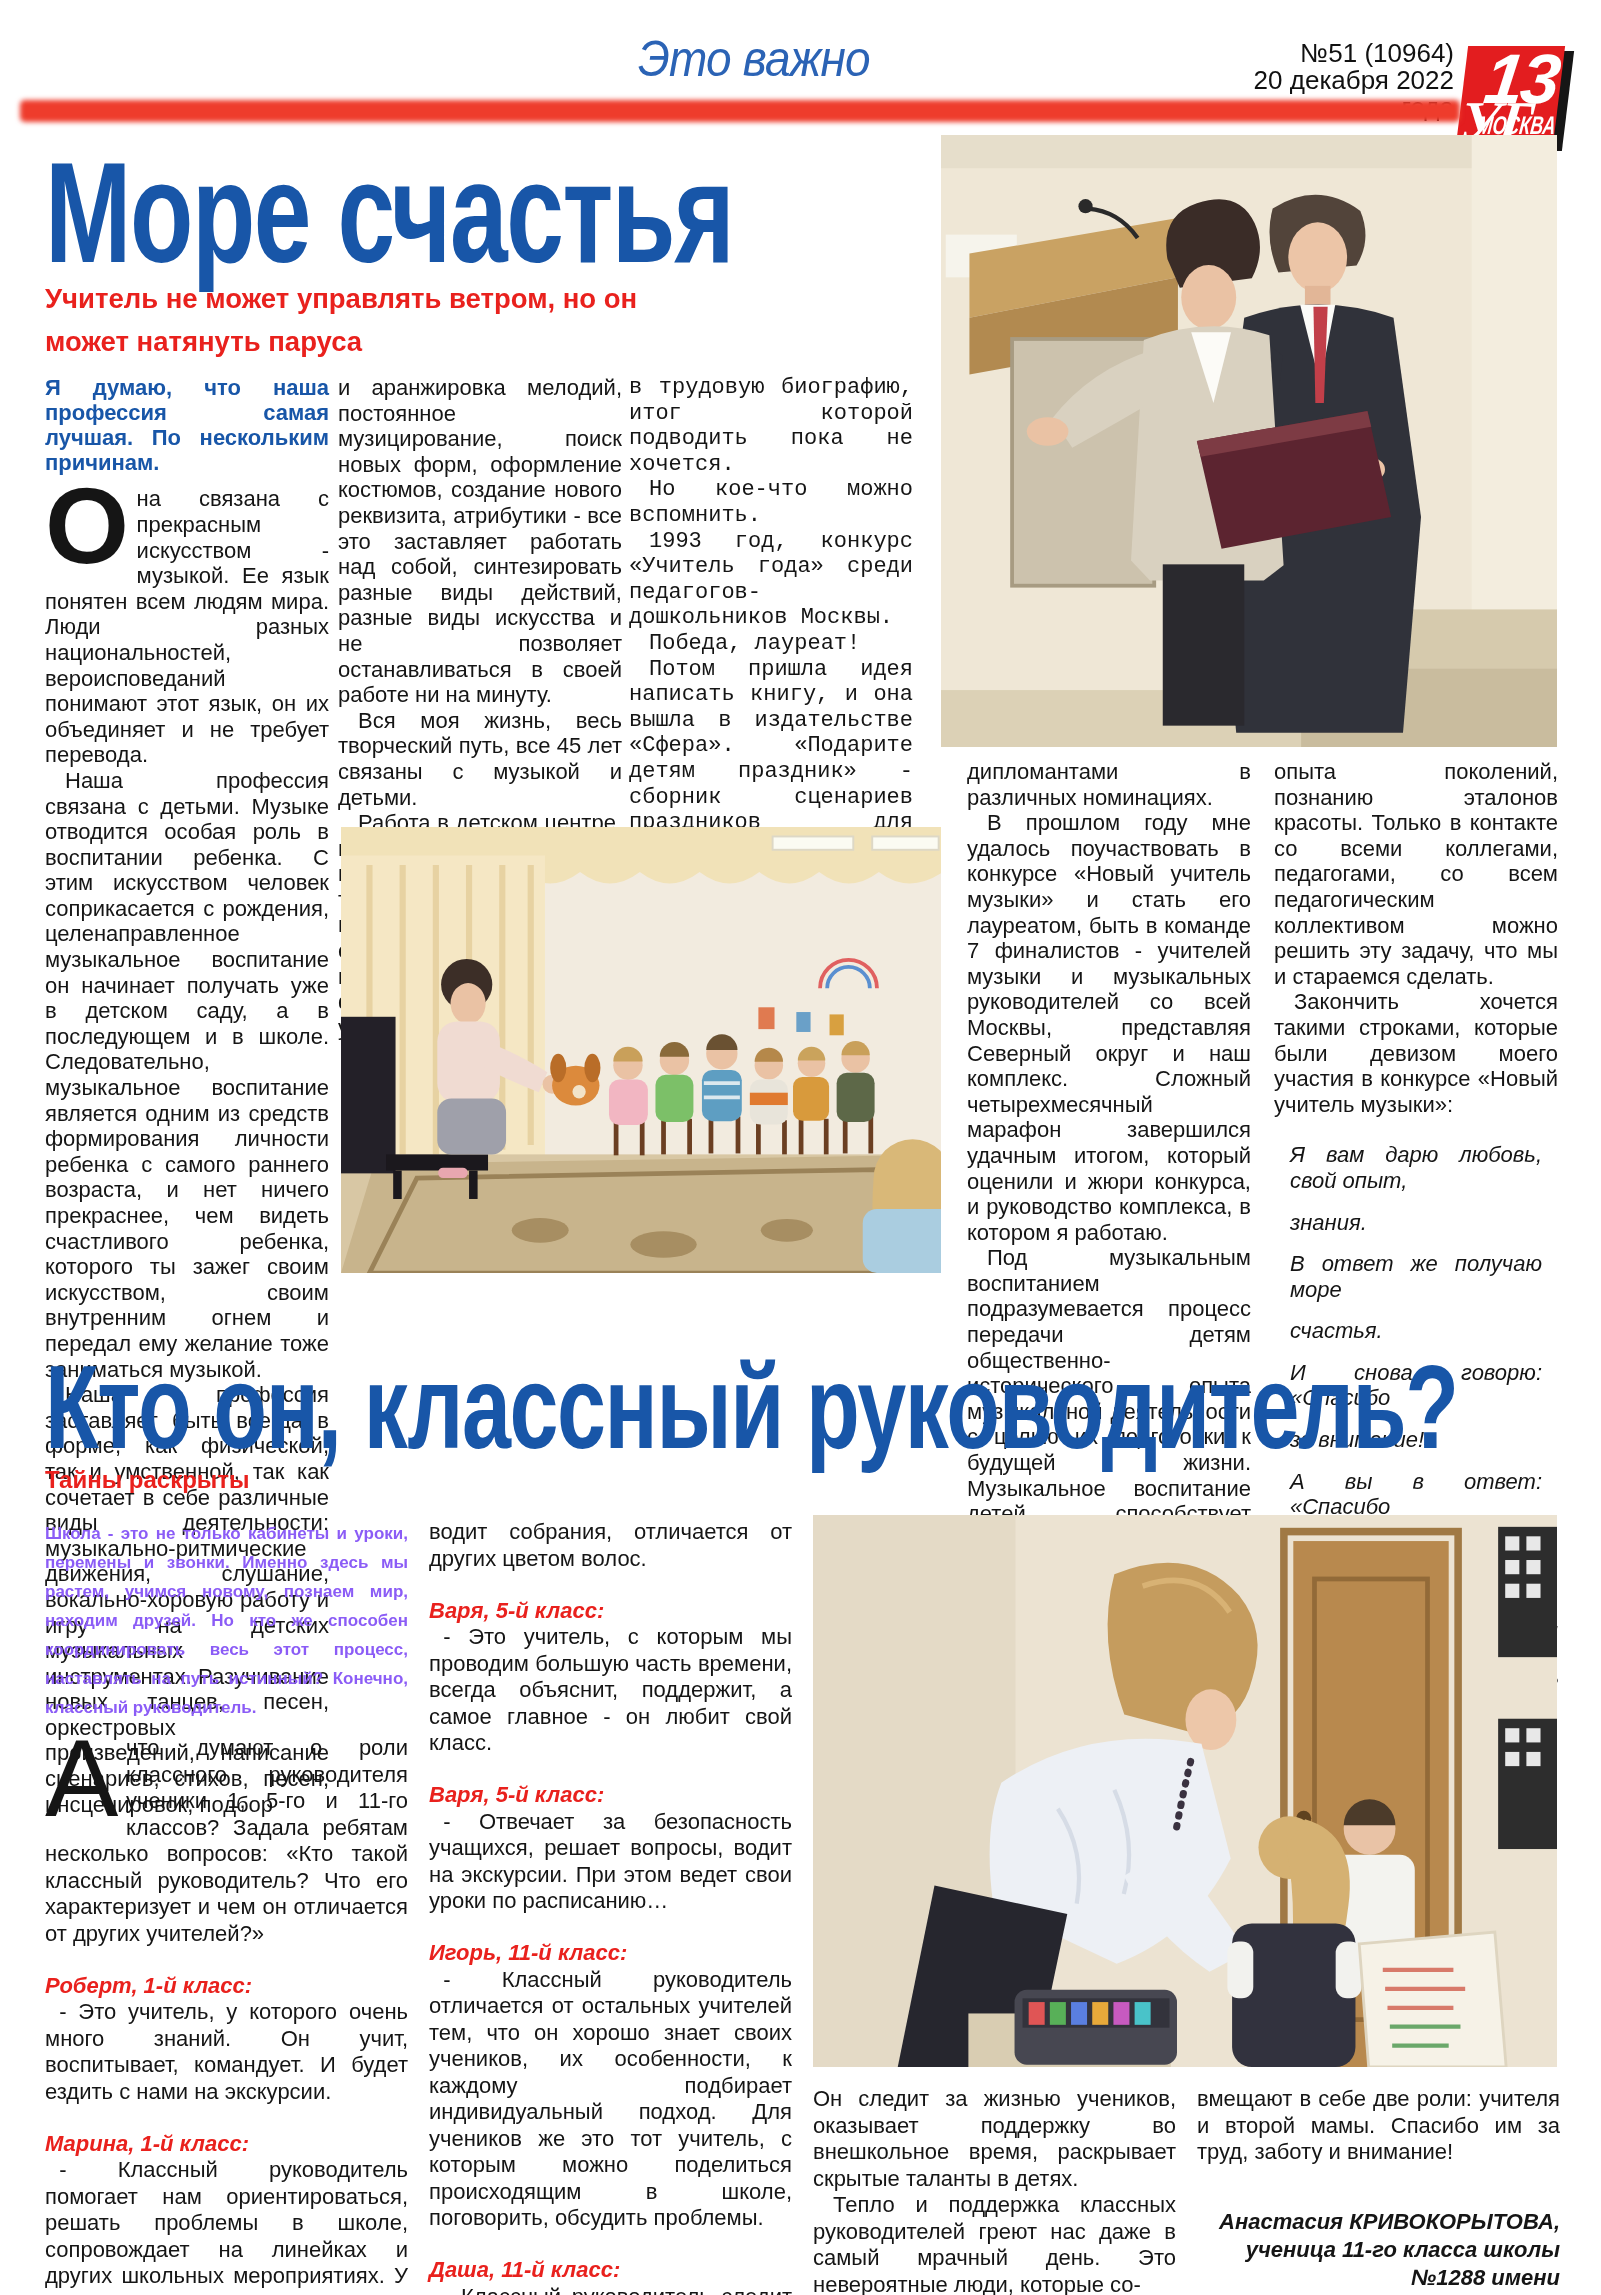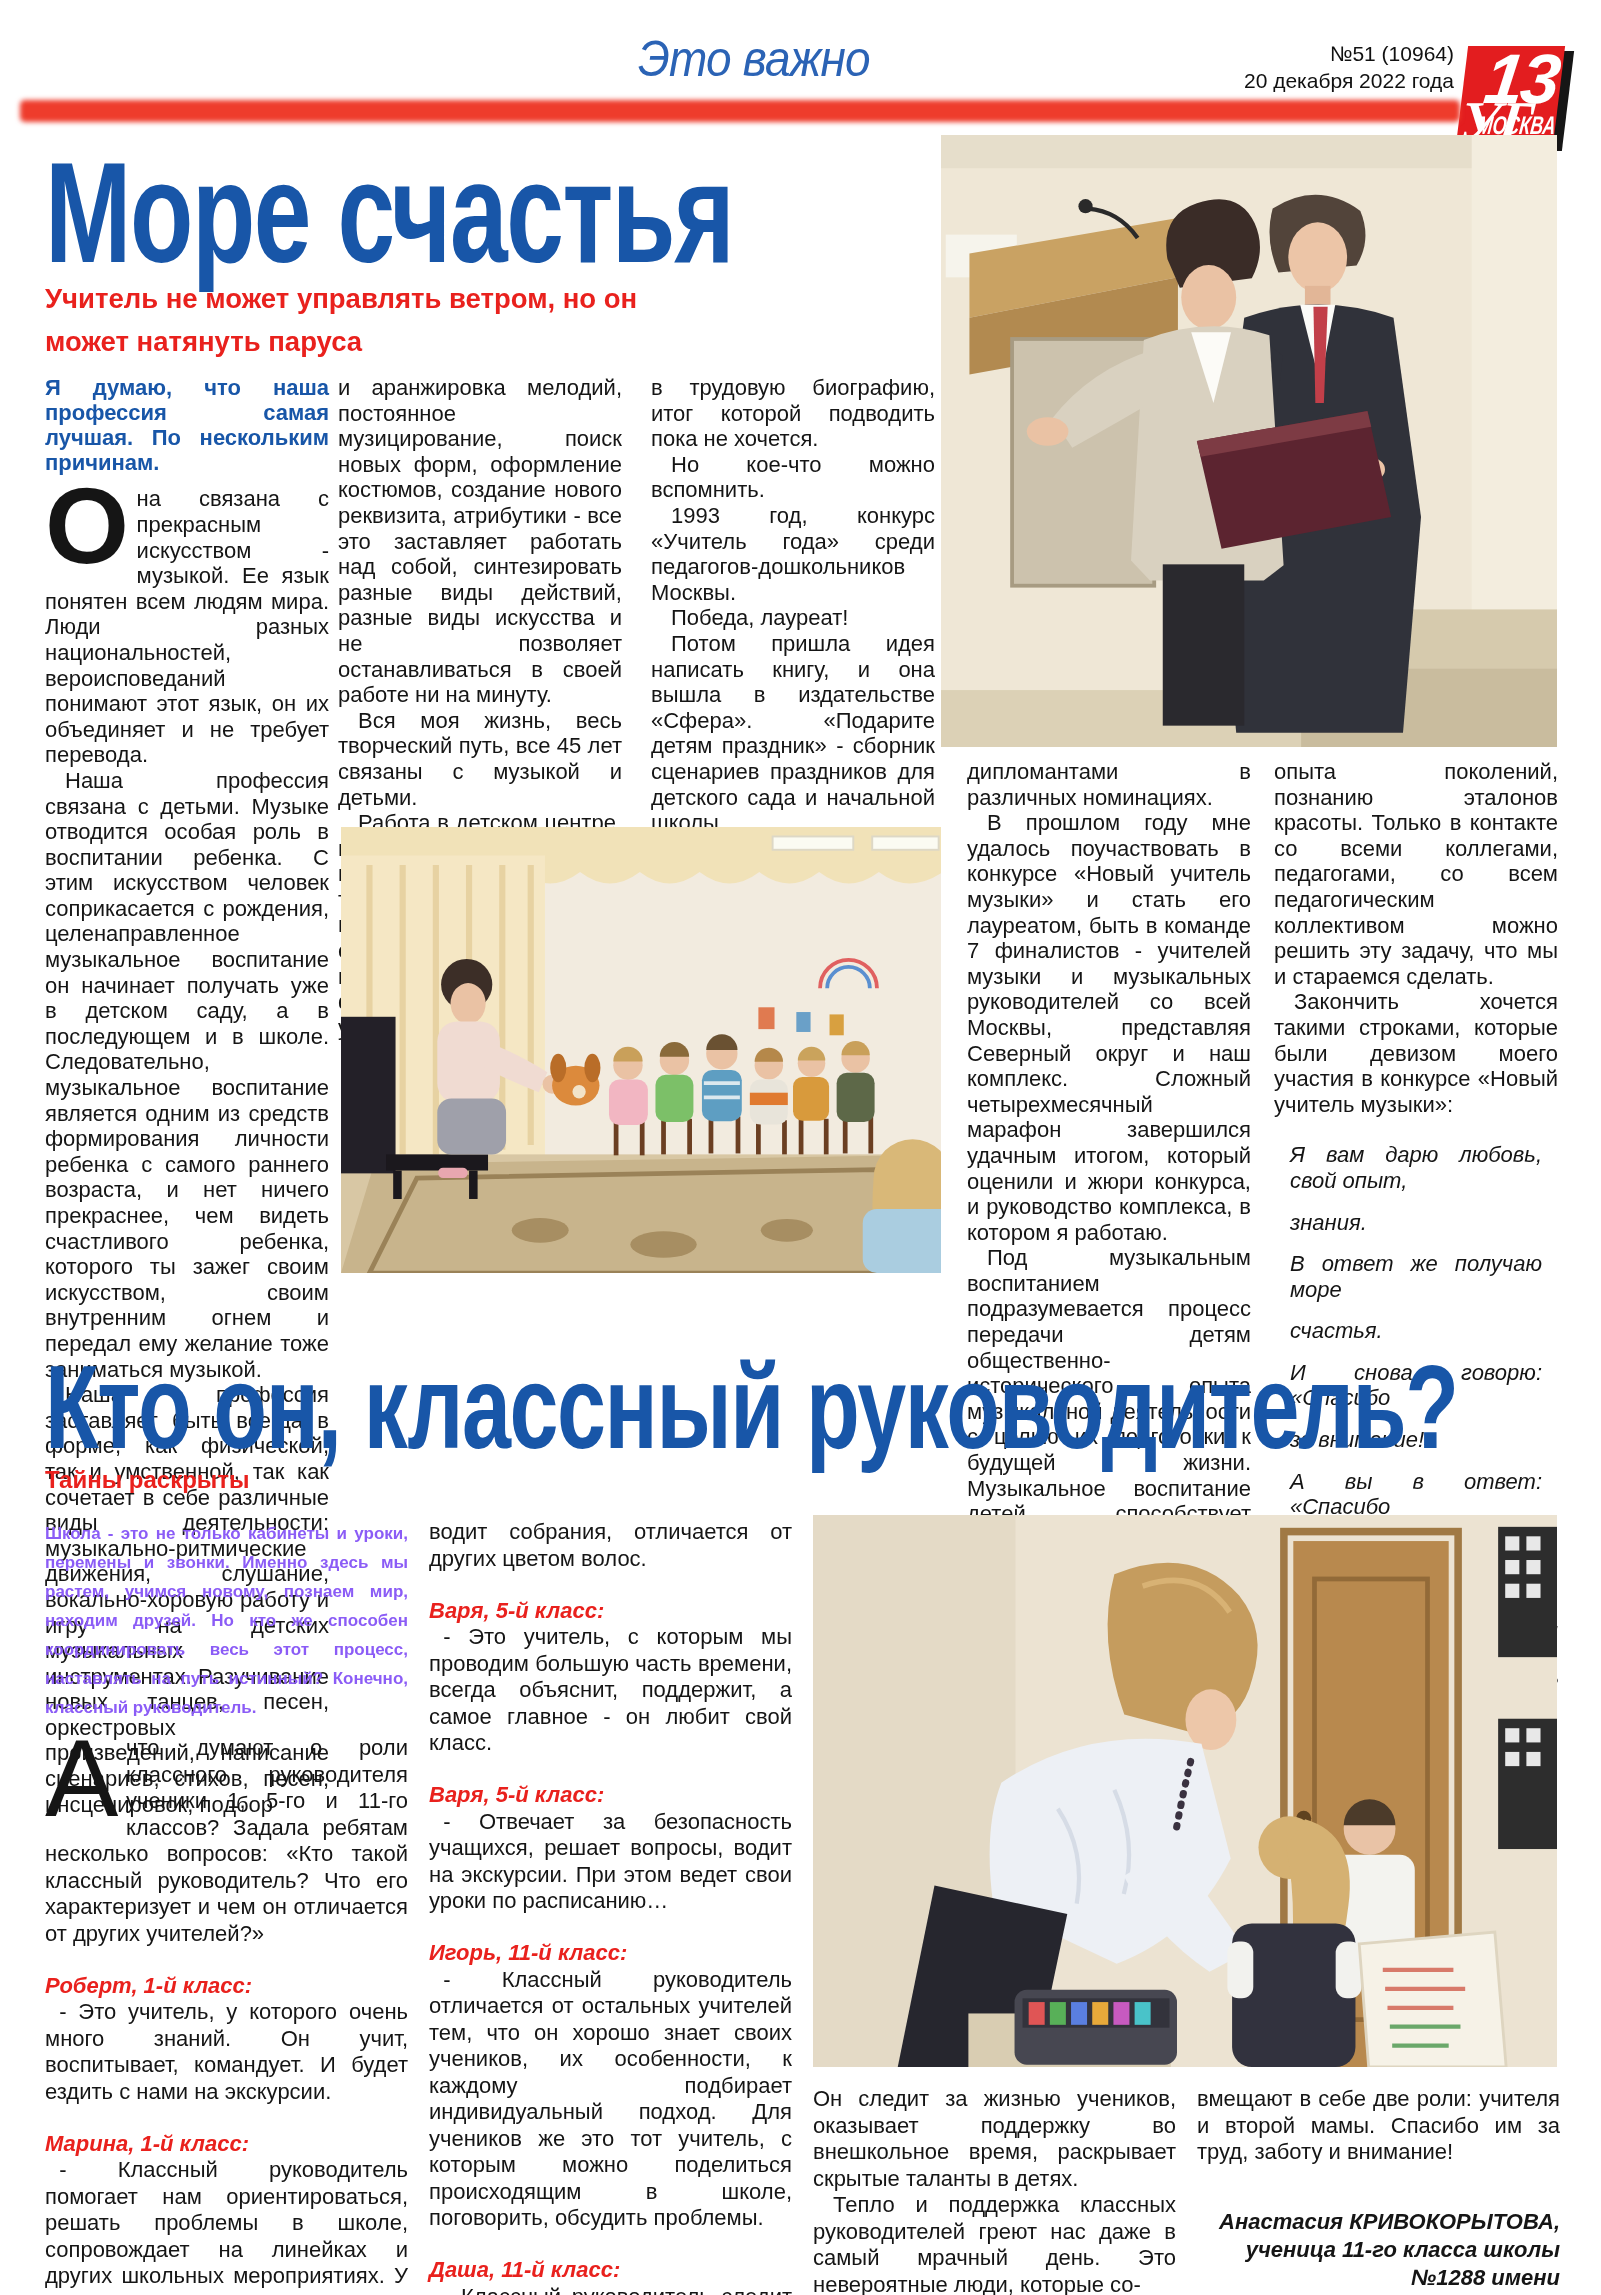--- a/index.html
+++ b/index.html
@@ -3,21 +3,21 @@
 <meta charset="utf-8">
 <style>
   html,body{margin:0;padding:0;background:#fff;}
   .page{position:relative;width:1601px;height:2295px;background:#ffffff;overflow:hidden;
         font-family:"Liberation Sans",sans-serif;color:#151515;}
   
   .kicker{position:absolute;left:638px;top:33px;font-size:50px;line-height:53px;
           font-style:italic;color:#2b63b5;white-space:nowrap;letter-spacing:-0.9px;
           transform:scaleX(.92);transform-origin:left top;}
   .issue{position:absolute;left:1207px;top:40px;width:247px;text-align:right;
-         font-size:21px;line-height:27px;color:#111;}
+         font-size:26px;line-height:27px;color:#111;}
   .badge-shadow{position:absolute;left:1471px;top:51px;width:97px;height:100px;
                 background:#161616;transform:skewX(-7deg);}
   .badge{position:absolute;left:1462px;top:46px;width:97px;height:100px;
          background:#e31d1f;transform:skewX(-7deg);}
   .badge .n13{position:absolute;top:-1.9px;right:3.8px;font-size:70px;line-height:71px;
               font-weight:700;font-style:italic;color:#fff;letter-spacing:-2.8px;}
   .badge .ug{position:absolute;bottom:-2.8px;left:1.9px;font-family:"Liberation Serif",serif;
              font-weight:700;font-style:italic;font-size:56px;line-height:55px;color:#fff;}
   .badge .city{position:absolute;bottom:5.7px;right:0px;font-size:25.6px;font-weight:700;
                font-style:italic;color:#fff;white-space:nowrap;
@@ -129,21 +129,21 @@
     <p class="b ind">Наша профессия связана с детьми. Музыке отводится особая роль в воспитании ребенка. С этим искусством человек соприкасается с рождения, целенаправленное музыкальное воспитание он начинает получать уже в детском саду, а в последующем и в школе. Следовательно, музыкальное воспитание является одним из средств формирования личности ребенка с самого раннего возраста, и нет ничего прекраснее, чем видеть счастливого ребенка, которого ты зажег своим искусством, своим внутренним огнем и передал ему желание тоже заниматься музыкой.</p>
     <p class="b ind">Наша профессия заставляет быть всегда в форме, как физической, так и умственной, так как сочетает в себе различные виды деятельности: музыкально-ритмические движения, слушание, вокально-хоровую работу и игру на детских музыкальных инструментах. Разучивание новых танцев, песен, оркестровых произведений, написание сценариев, стихов, песен, инсценировок, подбор</p>
   </div>
 
   <div class="a1col" style="left:338px;top:375px;height:448px;">
     <p class="b">и аранжировка мелодий, постоянное музицирование, поиск новых форм, оформление костюмов, создание нового реквизита, атрибутики - все это заставляет работать над собой, синтезировать разные виды действий, разные виды искусства и не позволяет останавливаться в своей работе ни на минуту.</p>
     <p class="b ind">Вся моя жизнь, весь творческий путь, все 45 лет связаны с музыкой и детьми.</p>
     <p class="b ind">Работа в детском центре, в детских садах и комплексах, с хорами и театральным коллективом, в школах и лагерях, организация досугов, концертов, праздников и фестивалей - все это умещается</p>
   </div>
 
-  <div class="a1col" style="left:651px;top:375px;height:448px;">
+  <div class="a1col" style="left:629px;top:375px;height:448px;font-family:Liberation Mono, monospace;">
     <p class="b">в трудовую биографию, итог которой подводить пока не хочется.</p>
     <p class="b ind">Но кое-что можно вспомнить.</p>
     <p class="b ind">1993 год, конкурс «Учитель года» среди педагогов-дошкольников Москвы.</p>
     <p class="b ind">Победа, лауреат!</p>
     <p class="b ind">Потом пришла идея написать книгу, и она вышла в издательстве «Сфера». «Подарите детям праздник» - сборник сценариев праздников для детского сада и начальной школы.</p>
     <p class="b ind">Последние несколько лет я участвую с детьми в различных конкурсах и фестивалях.</p>
     <p class="b ind">Мы поем, танцуем, играем в оркестре, инсценируем песни и много раз становились лауреатами и</p>
   </div>
 
   <div class="a1col" style="left:967px;top:759px;height:519px;">

